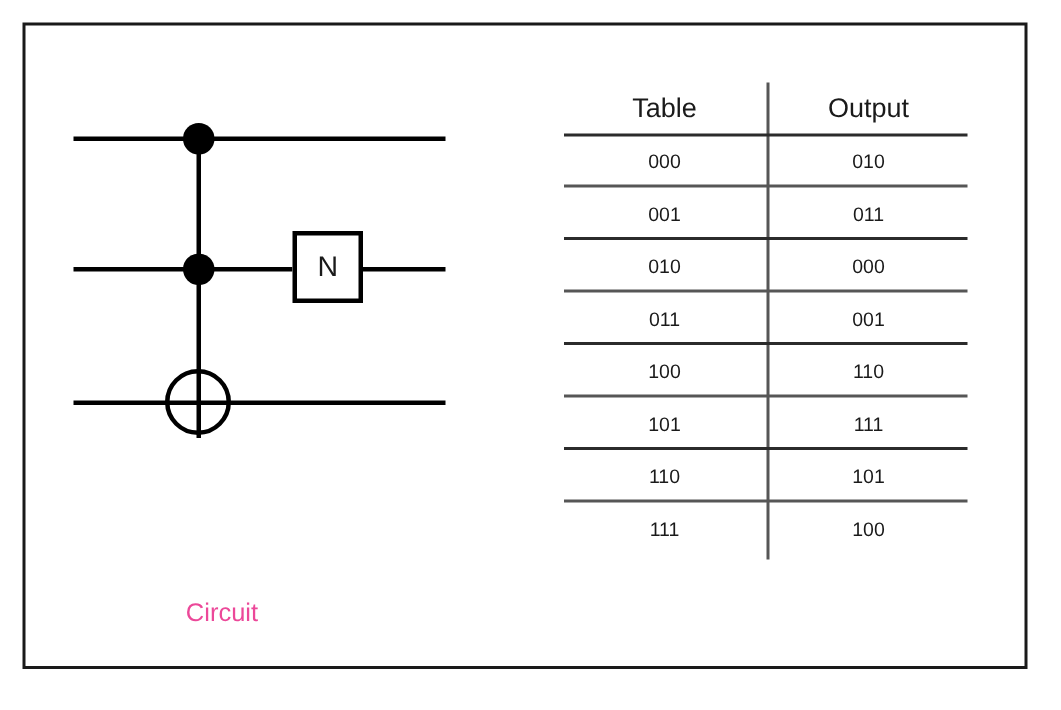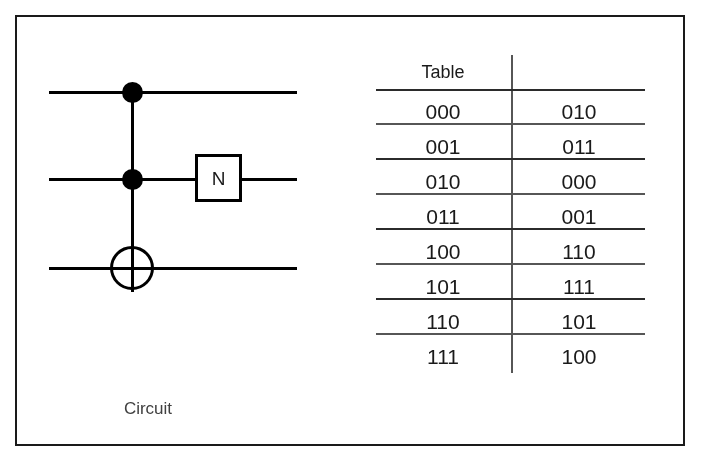--- a/index.html
+++ b/index.html
@@ -102,34 +102,34 @@
     left: 135px;
     top: 7px;
     width: 2px;
     height: 318px;
     background: #565656;
   }
   .tt-cell {
     position: absolute;
     width: 130px;
     text-align: center;
-    font-size: 21px;
+    font-size: 13px;
     color: #1a1a1a;
     line-height: 1;
   }
   .tt-cell.left  { left: 2px; }
   .tt-cell.right { left: 138px; }
   .tt-head {
     font-size: 18px;
   }
   
   .caption {
     position: absolute;
     font-size: 17px;
-    color: #404040;
+    color: #ec4899;
     text-align: center;
     line-height: 1;
   }
   #caption-circuit {
     left: 58px;
     top: 400px;
     width: 180px;
   }
   #caption-table {
     left: 435px;
@@ -160,20 +160,21 @@
 
     <div class="gate-box" style="left:165px; top:114px;">
       <span>N</span>
     </div>
   </div>
 
   <div class="table-panel">
     <div class="tt-vline"></div>
 
     <div class="tt-cell left tt-head" style="top:15px;">Table</div>
+    <div class="tt-cell right tt-head" style="top:15px;">Output</div>
 
     <div class="tt-hline strong" style="top:41px;"></div>
     <div class="tt-hline" style="top:75px;"></div>
     <div class="tt-hline strong" style="top:110px;"></div>
     <div class="tt-hline" style="top:145px;"></div>
     <div class="tt-hline strong" style="top:180px;"></div>
     <div class="tt-hline" style="top:215px;"></div>
     <div class="tt-hline strong" style="top:250px;"></div>
     <div class="tt-hline" style="top:285px;"></div>
 

